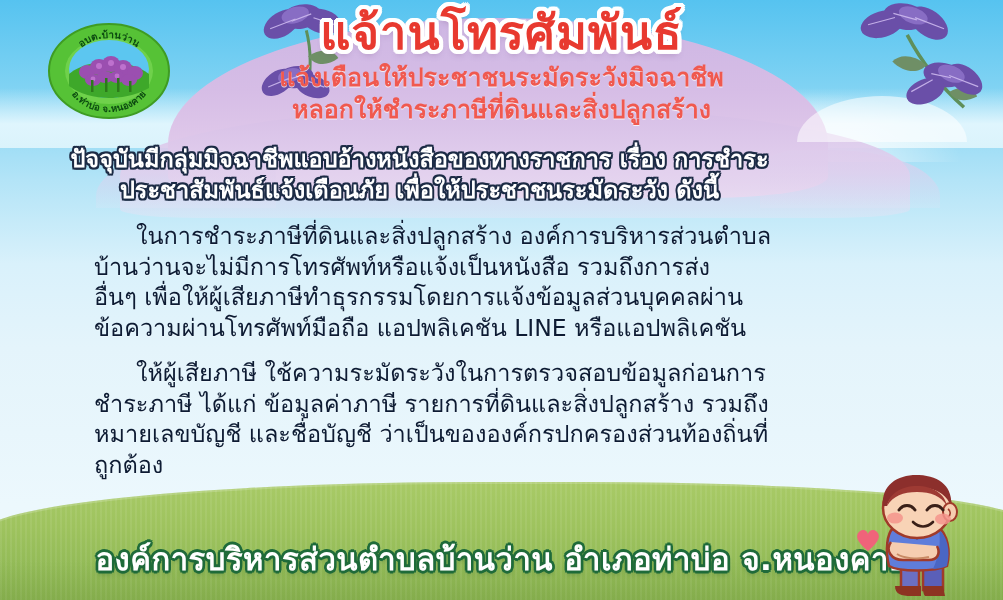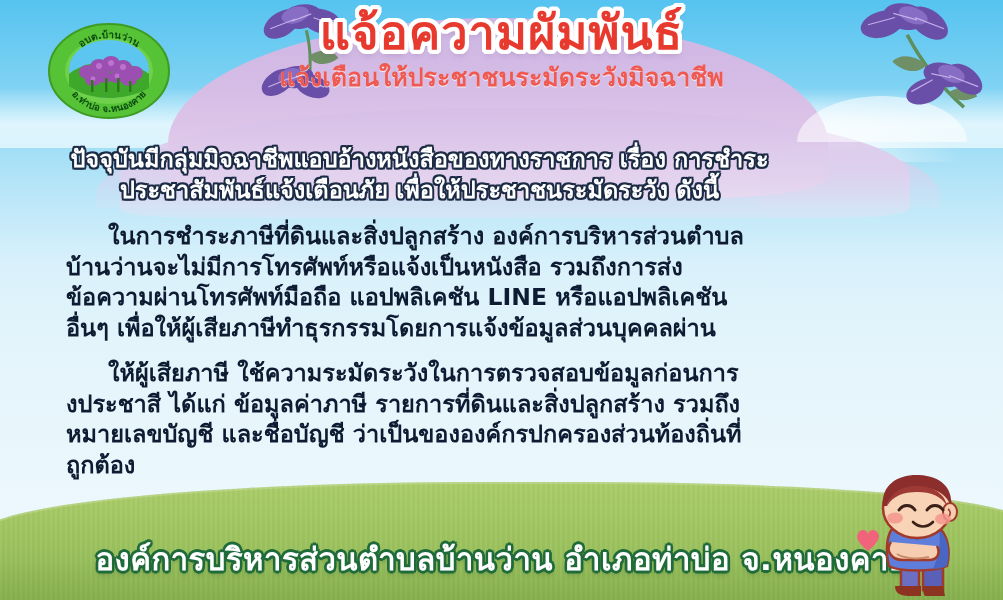--- a/index.html
+++ b/index.html
@@ -104,23 +104,24 @@
   #para-intro{
     font-size:23.5px;font-weight:600;color:#ffffff;text-align:center;
     text-shadow:
       -1.6px -1.6px 0 #1c2b45, 1.6px -1.6px 0 #1c2b45,
       -1.6px 1.6px 0 #1c2b45, 1.6px 1.6px 0 #1c2b45,
       -2px 0 0 #1c2b45, 2px 0 0 #1c2b45, 0 -2px 0 #1c2b45, 0 2px 0 #1c2b45;
     margin-bottom:16px;
   }
   
   .para-dark{
-    font-size:23.5px;font-weight:700;color:#0d1b33;text-align:left;
+    font-size:23.5px;font-weight:400;color:#0d1b33;text-align:left;
     padding-left:66px;padding-right:18px;
     text-shadow:0 1px 0 rgba(255,255,255,.35);
+    margin-left:28px;
   }
   #para-detail{margin-bottom:15px;}
   .indent{display:inline-block;width:42px;}
 
   
   #grass{
     position:absolute;left:-20px;bottom:0;width:1043px;height:118px;
     background:
       repeating-linear-gradient(90deg,rgba(255,255,255,.07) 0 2px,rgba(0,0,0,0) 2px 5px),
       linear-gradient(180deg,#a8ca66 0%,#9ec35e 38%,#93bb57 70%,#8ab350 100%);
@@ -258,43 +259,44 @@
     <path id="logo-bot-path" d="M18 52 A44 38 0 0 0 106 52" fill="none"></path>
     <text font-family="'DejaVu Sans',sans-serif" font-size="10" font-weight="700" fill="#0c4b10">
       <textPath href="#logo-top-path" startOffset="50%" text-anchor="middle">อบต.บ้านว่าน</textPath>
     </text>
     <text font-family="'DejaVu Sans',sans-serif" font-size="9.5" font-weight="700" fill="#0c4b10">
       <textPath href="#logo-bot-path" startOffset="50%" text-anchor="middle">อ.ท่าบ่อ จ.หนองคาย</textPath>
     </text>
   </svg>
 
   <div id="headline-block">
-    <div id="headline">แจ้อความผัมพันธ์</div>
+    <div id="headline">แจ้านโทรศัมพันธ์</div>
     <div id="subheadline">
       <div>แจ้งเตือนให้ประชาชนระมัดระวังมิจฉาชีพ</div>
+      <div>หลอกให้ชำระภาษีที่ดินและสิ่งปลูกสร้าง</div>
     </div>
   </div>
 
   <div id="body-wrap">
 
     <div class="para" id="para-intro">
       <div class="line">ปัจจุบันมีกลุ่มมิจฉาชีพแอบอ้างหนังสือของทางราชการ เรื่อง การชำระ</div>
       <div class="line">ประชาสัมพันธ์แจ้งเตือนภัย เพื่อให้ประชาชนระมัดระวัง ดังนี้</div>
     </div>
 
     <div class="para para-dark" id="para-detail">
       <div class="line"><span class="indent"></span><span>ในการชำระภาษีที่ดินและสิ่งปลูกสร้าง องค์การบริหารส่วนตำบล</span></div>
       <div class="line">บ้านว่านจะไม่มีการโทรศัพท์หรือแจ้งเป็นหนังสือ รวมถึงการส่ง</div>
+      <div class="line">อื่นๆ เพื่อให้ผู้เสียภาษีทำธุรกรรมโดยการแจ้งข้อมูลส่วนบุคคลผ่าน</div>
       <div class="line">ข้อความผ่านโทรศัพท์มือถือ แอปพลิเคชัน LINE หรือแอปพลิเคชัน</div>
-      <div class="line">อื่นๆ เพื่อให้ผู้เสียภาษีทำธุรกรรมโดยการแจ้งข้อมูลส่วนบุคคลผ่าน</div>
     </div>
 
     <div class="para para-dark" id="para-advice">
       <div class="line"><span class="indent"></span><span>ให้ผู้เสียภาษี ใช้ความระมัดระวังในการตรวจสอบข้อมูลก่อนการ</span></div>
-      <div class="line">งประชาสี ได้แก่ ข้อมูลค่าภาษี รายการที่ดินและสิ่งปลูกสร้าง รวมถึง</div>
+      <div class="line">ชำระภาษี ได้แก่ ข้อมูลค่าภาษี รายการที่ดินและสิ่งปลูกสร้าง รวมถึง</div>
       <div class="line">หมายเลขบัญชี และชื่อบัญชี ว่าเป็นขององค์กรปกครองส่วนท้องถิ่นที่</div>
       <div class="line">ถูกต้อง</div>
     </div>
 
   </div>
 
   <div id="grass">
     <div id="grass-shade"></div>
   </div>
 

